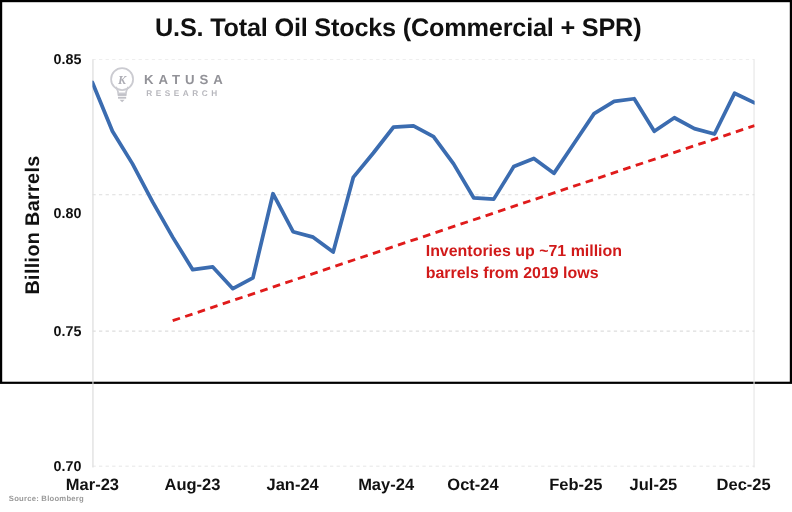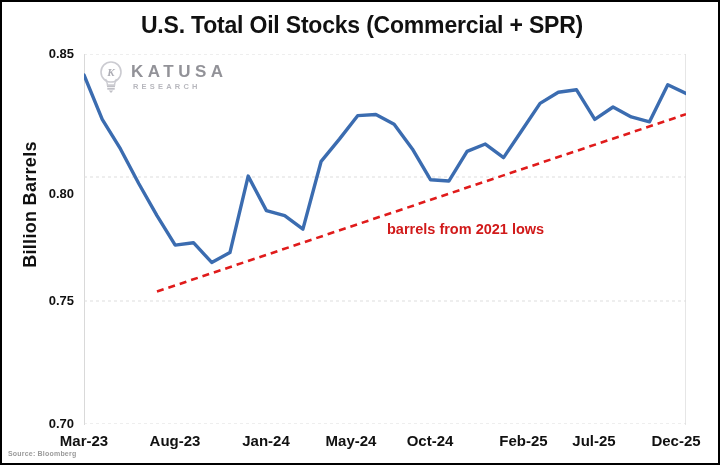--- a/index.html
+++ b/index.html
@@ -4,21 +4,21 @@
 <style>
   html,body{margin:0;padding:0;}
   body{
     width:720px;height:465px;
     background:#ffffff;
     font-family:"Liberation Sans", sans-serif;
     overflow:hidden;
     position:relative;
   }
   #frame{
-    position:absolute;left:0;top:0;width:720px;height:465px;
+    position:absolute;left:0;top:0;width:720px;height:349px;
     border:2px solid #000;
     box-sizing:border-box;
     background:#fff;
   }
   #title{
     position:absolute;left:0;top:10px;width:720px;
     text-align:center;
     font-size:23px;
     font-weight:bold;
     color:#111111;
@@ -73,21 +73,21 @@
     letter-spacing:0.2px;
   }
   
   #logo{
     position:absolute;left:96px;top:58px;
     display:flex;align-items:center;gap:7px;
     opacity:0.95;
   }
   #logo-text{display:flex;flex-direction:column;line-height:1;}
   #logo-main{
-    font-size:17px;font-weight:bold;color:#8d8d93;letter-spacing:4.5px;
+    font-size:12px;font-weight:bold;color:#8d8d93;letter-spacing:4.5px;
   }
   #logo-sub{
     font-size:7.5px;font-weight:bold;color:#b4b4ba;letter-spacing:3.2px;
     margin-top:3px;margin-left:2px;
   }
   #annotation{
     position:absolute;left:385px;top:218px;
     font-size:14.5px;font-weight:bold;color:#d11a1a;
     line-height:1.35;
   }
@@ -142,18 +142,19 @@
       <path d="M10.7 30.6 h4.6 l-2.3 2.4 z" fill="#bdbdc4"></path>
       <text x="13" y="16" text-anchor="middle" font-family="Liberation Serif, serif" font-size="11" font-style="italic" font-weight="bold" fill="#a8a8b0">K</text>
     </svg>
     <span id="logo-text">
       <span id="logo-main">KATUSA</span>
       <span id="logo-sub">RESEARCH</span>
     </span>
   </div>
 
   <div id="annotation">
-    <div>barrels from 2021 lows</div>
+    <div>Inventories up ~71 million</div>
+    <div>barrels from 2019 lows</div>
   </div>
 
   <div id="source">Source: Bloomberg</div>
 
 </div>
 
 </body></html>

